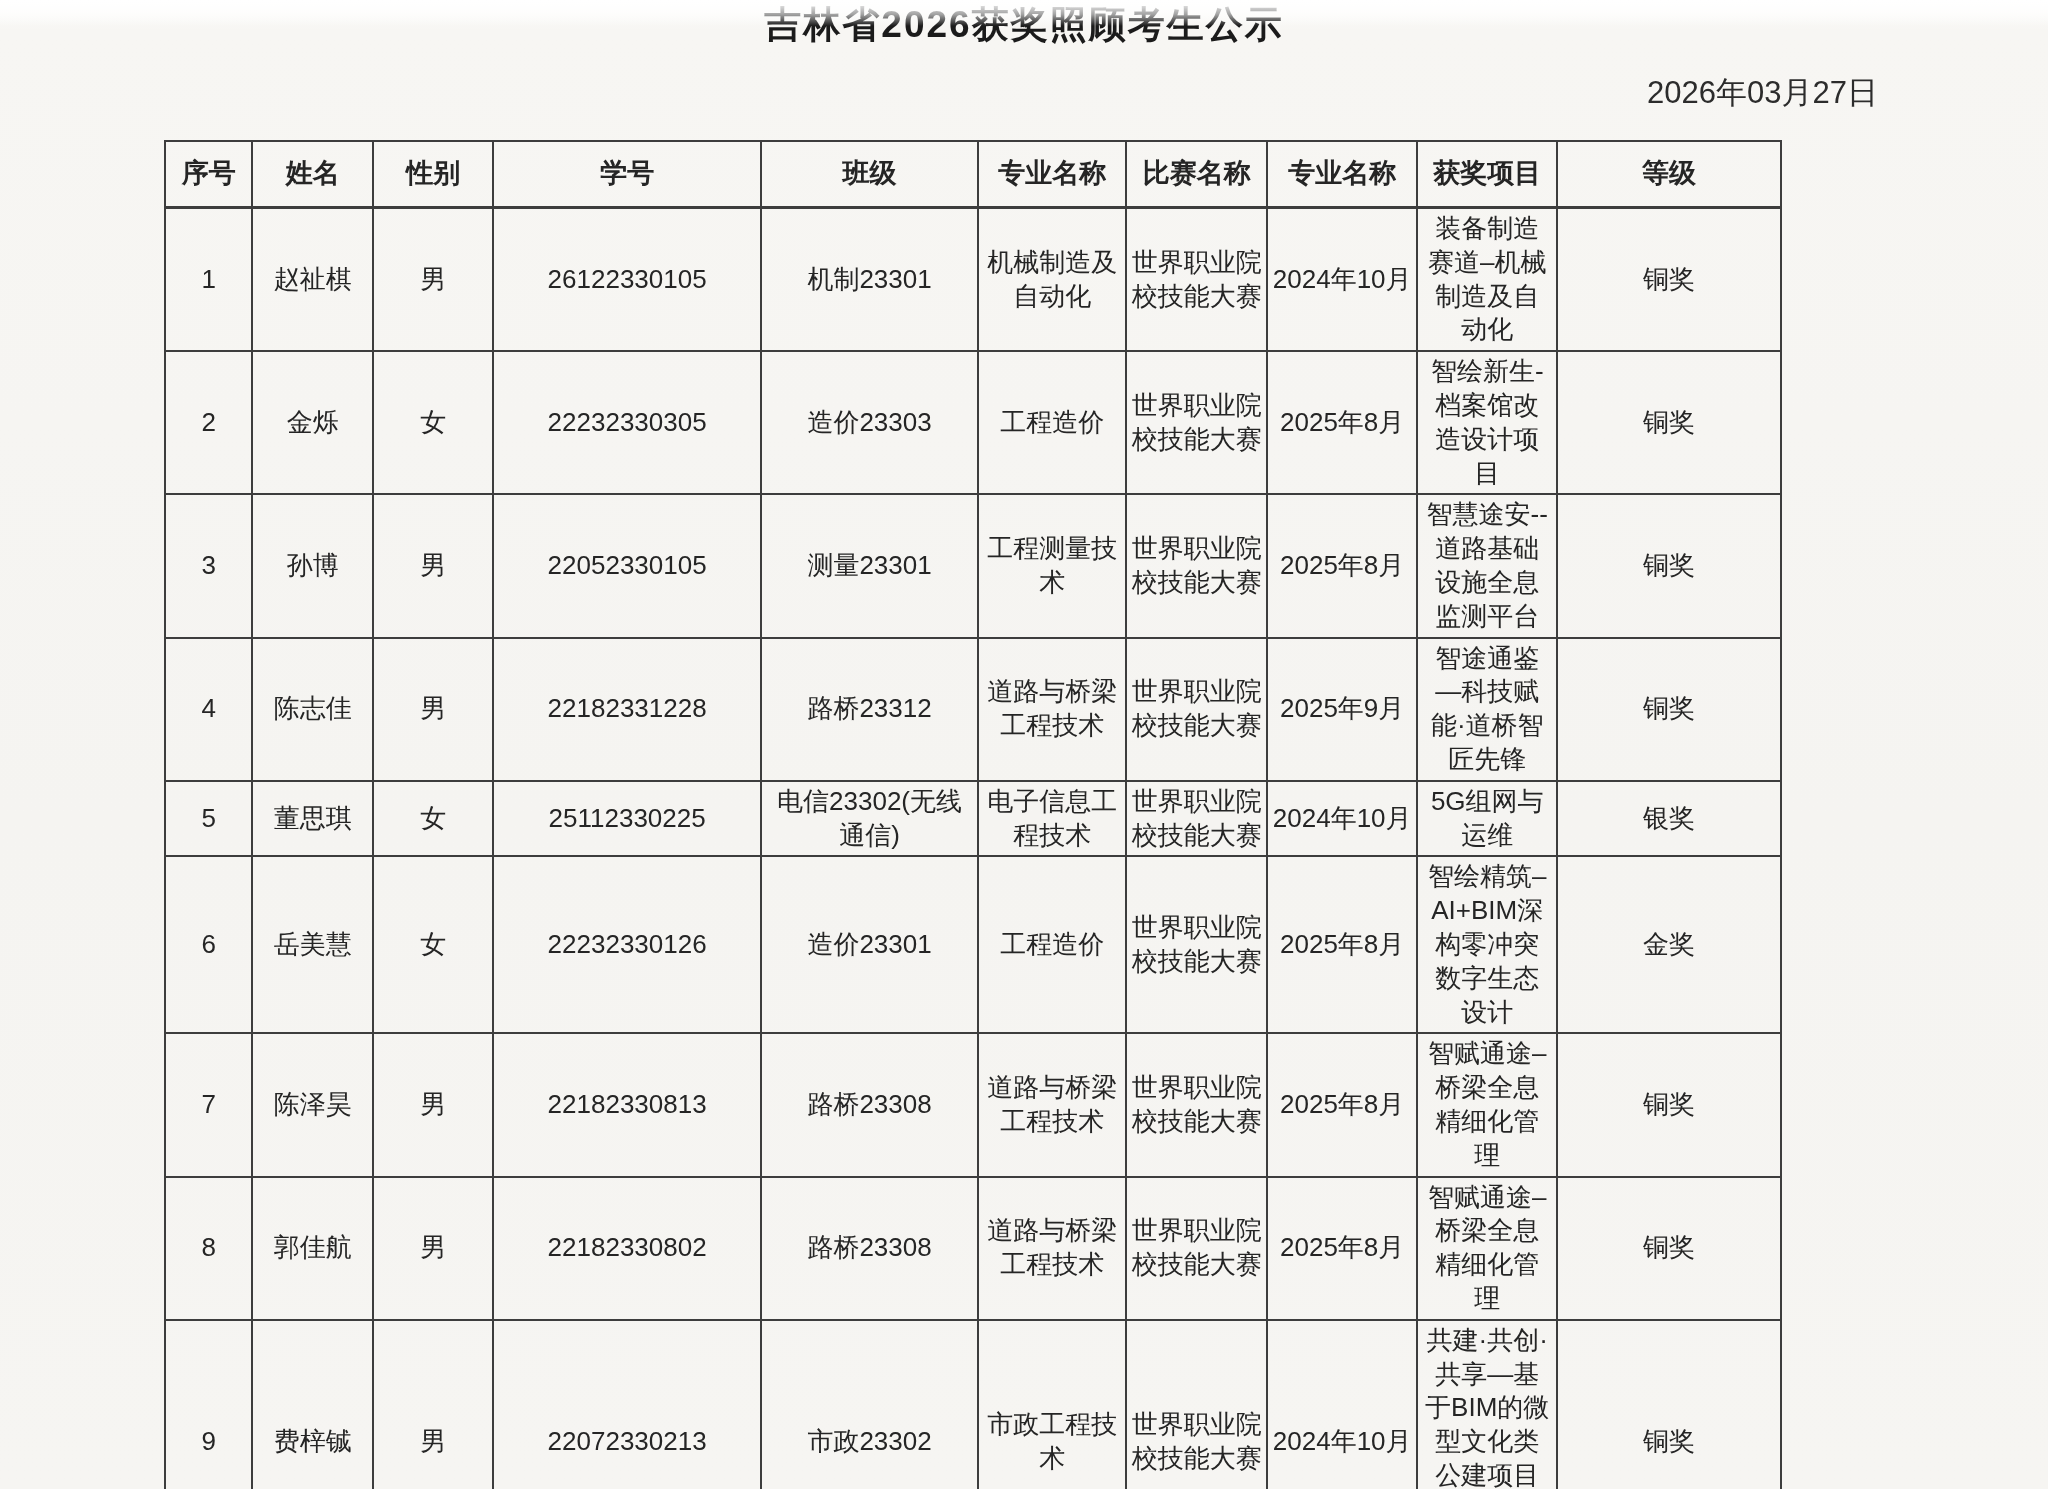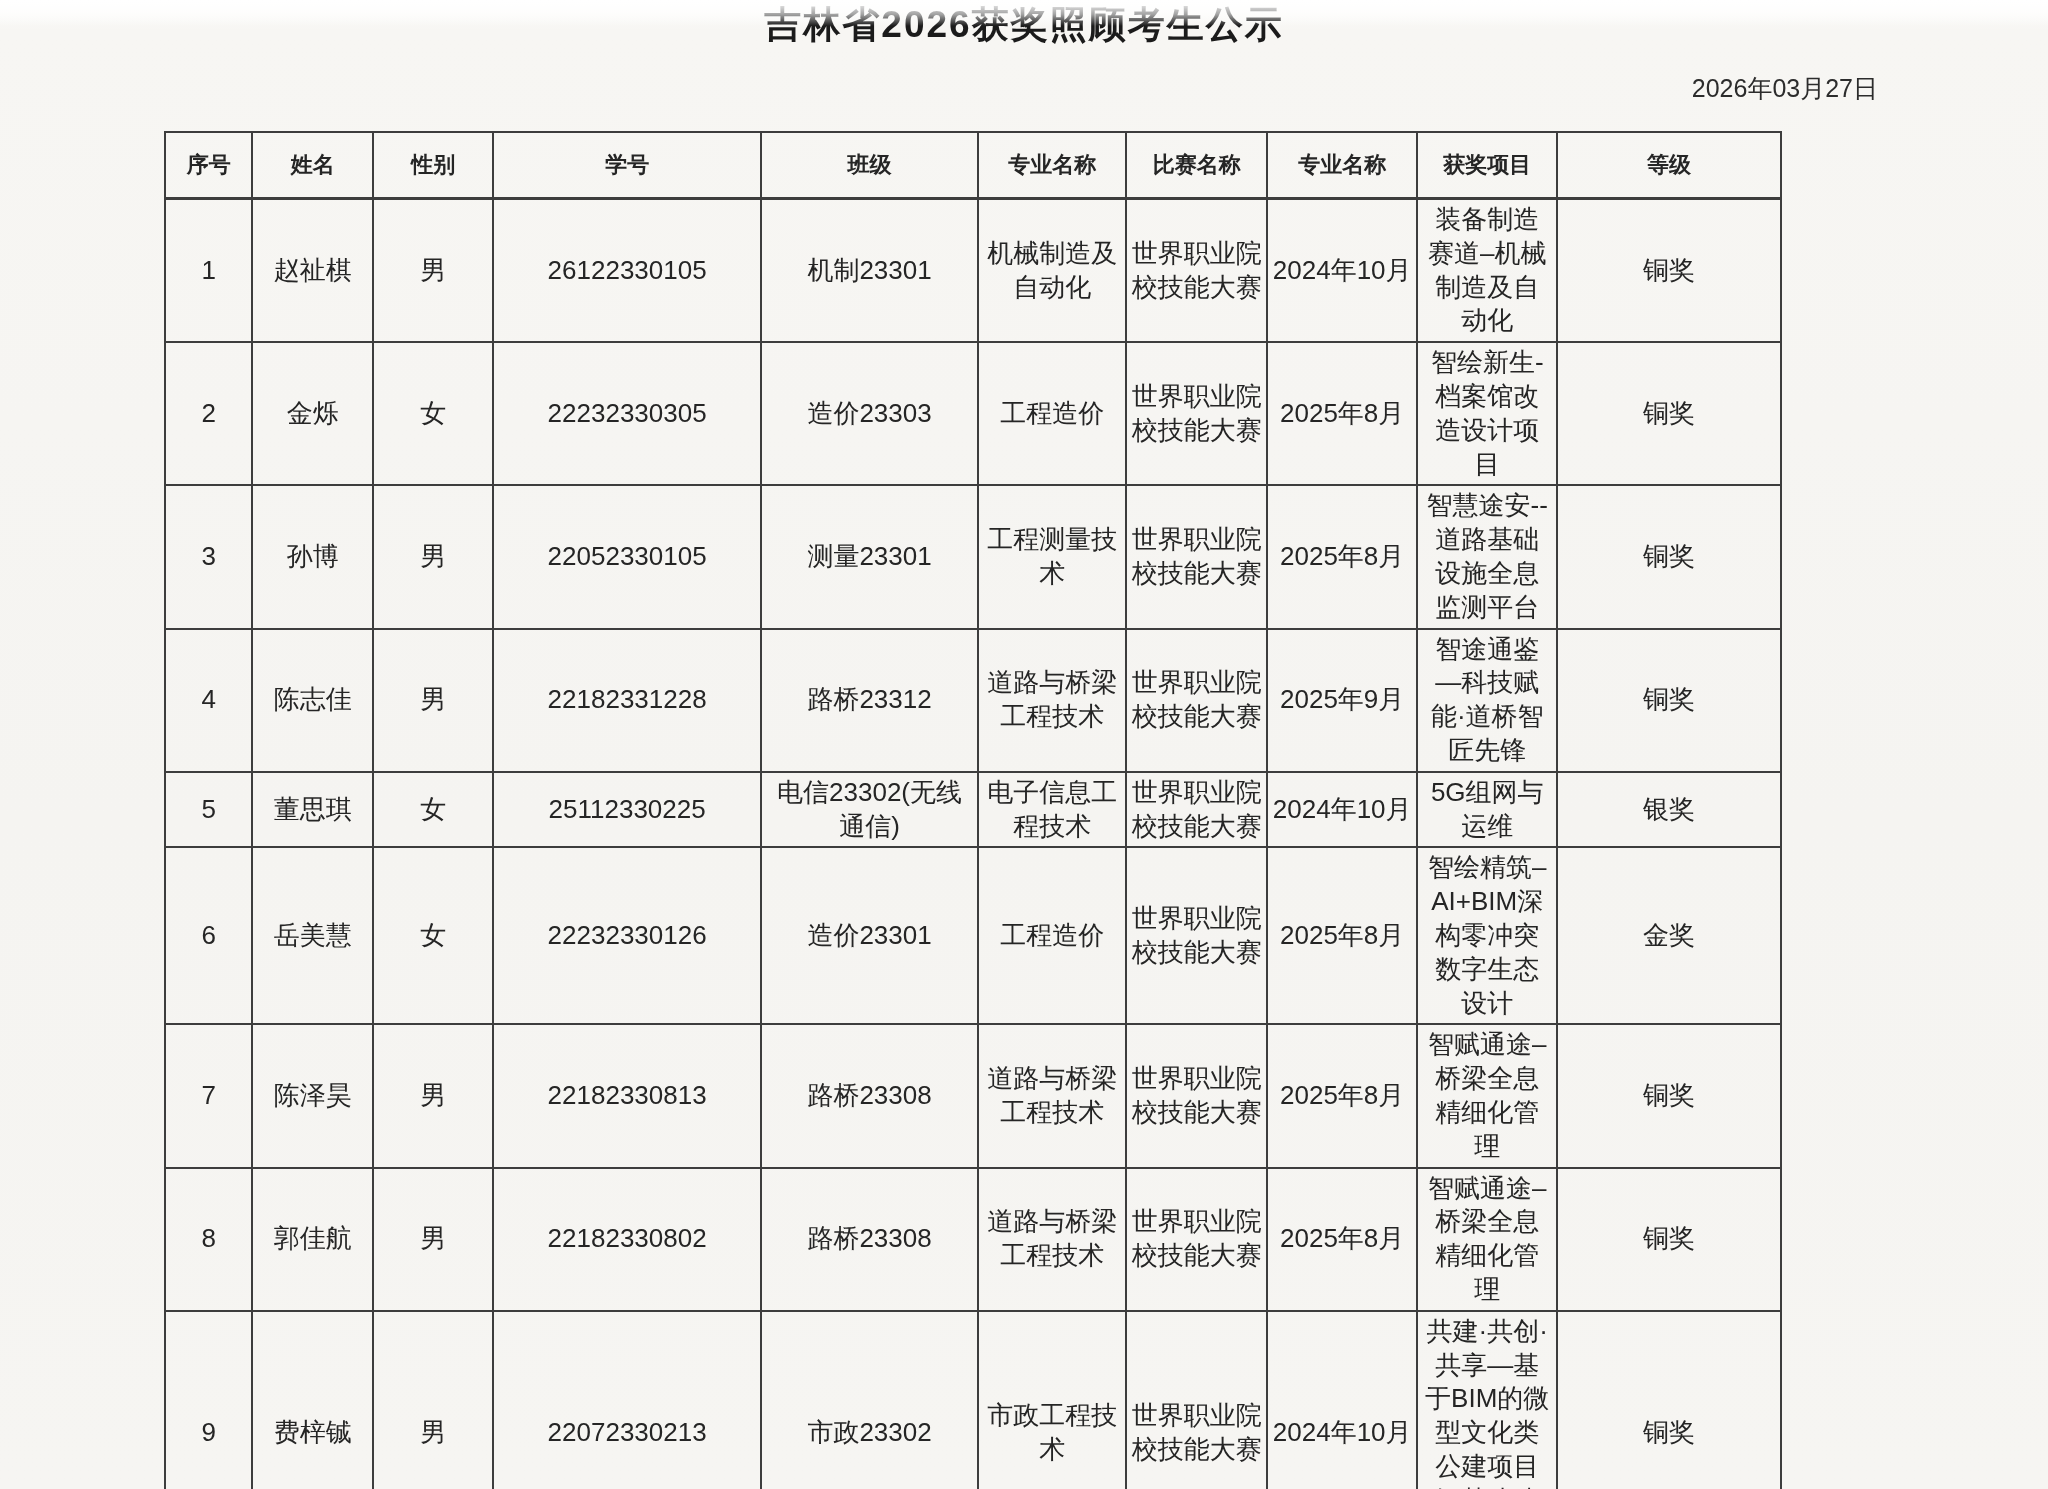--- a/index.html
+++ b/index.html
@@ -21,21 +21,21 @@
   .title{
     text-align:center;
     font-size:37px;
     font-weight:bold;
     letter-spacing:2px;
     color:#1b1b1b;
   }
   .date{
     margin:22px 170px 0 0;
     text-align:right;
-    font-size:25px;
+    font-size:31px;
     color:#2c2c2c;
   }
   table.awards{
     border-collapse:collapse;
     table-layout:fixed;
     margin:26px 0 0 164px;
     width:1618px;
     background:transparent;
   }
   .awards th,.awards td{
@@ -43,21 +43,21 @@
     text-align:center;
     vertical-align:middle;
     padding:3px 4px;
     font-size:26px;
     line-height:1.3;
     word-break:break-all;
     color:#252525;
   }
   .awards th{
     font-weight:700;
-    font-size:22px;
+    font-size:27px;
     height:58px;
     border-bottom-width:3px;
   }
   
   .awards tbody tr:nth-child(1) td{height:99px;}
   .awards tbody tr:nth-child(2) td{height:89px;margin-left:10px;}
   .awards tbody tr:nth-child(3) td{height:108px;}
   .awards tbody tr:nth-child(4) td{height:78px;}
   .awards tbody tr:nth-child(5) td{height:64px;}
   .awards tbody tr:nth-child(6) td{height:106px;}

